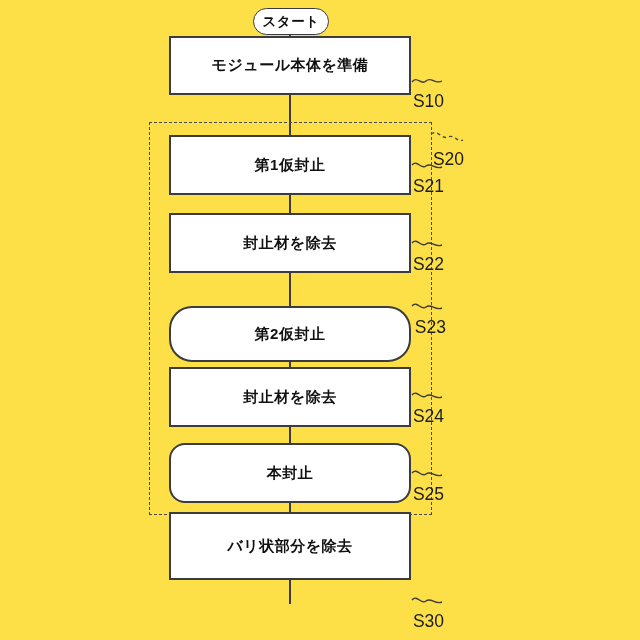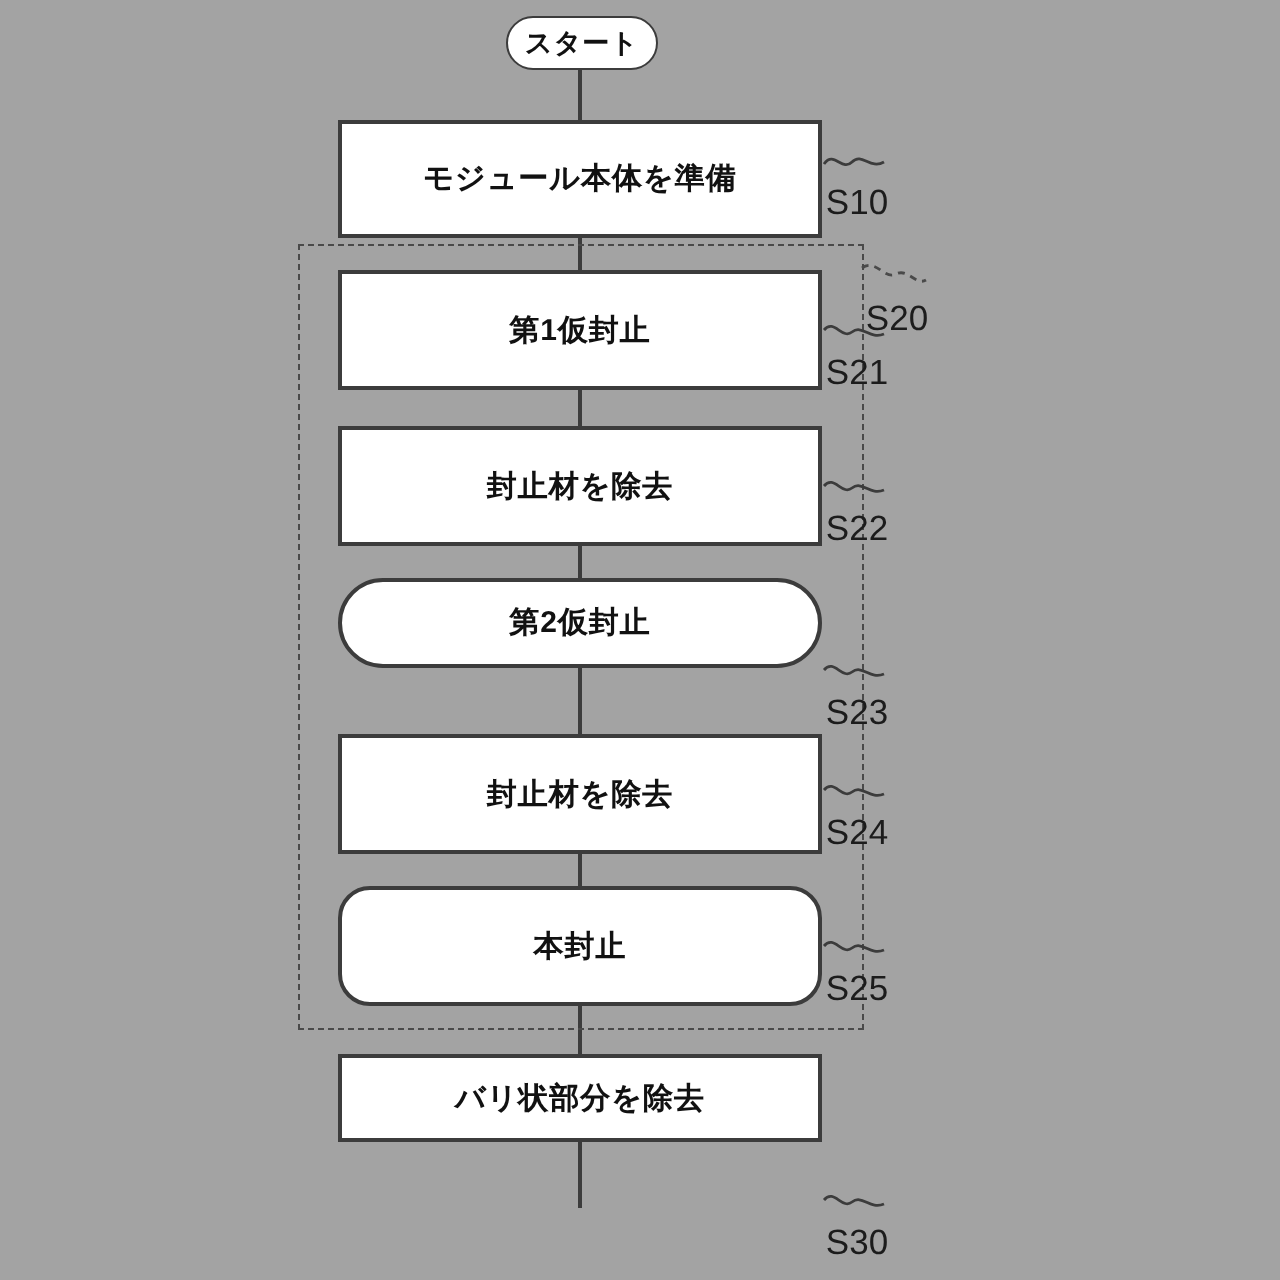--- a/index.html
+++ b/index.html
@@ -1,19 +1,19 @@
 <!DOCTYPE html>
 <html><head>
 <meta charset="utf-8">
 <style>
   html,body{margin:0;padding:0;background:#fff;}
   .canvas{
     position:relative;
     width:640px;height:640px;
-    background:#a3a3a3;
+    background:#fde047;
     font-family:"Liberation Sans","DejaVu Sans",sans-serif;
     overflow:hidden;
   }
   .vline{
     position:absolute;
     left:289px;top:33px;
     width:2px;height:571px;
     background:#3c3c3c;
     z-index:0;
   }
@@ -70,39 +70,39 @@
 <div class="canvas">
 
   <div class="vline"></div>
 
   <div class="group-outline"></div>
 
   <div class="terminal" style="left:253px;top:8px;">
     <span>スタート</span>
   </div>
 
-  <div class="box" style="top:60px;">
+  <div class="box" style="top:36px;">
     <span>モジュール本体を準備</span>
   </div>
   <div class="box" style="top:135px;height:60px;">
     <span>第1仮封止</span>
   </div>
   <div class="box" style="top:213px;height:60px;">
     <span>封止材を除去</span>
   </div>
-  <div class="box" style="top:289px;height:45px;border-radius:23px;">
+  <div class="box" style="top:306px;height:56px;border-radius:23px;">
     <span>第2仮封止</span>
   </div>
   <div class="box" style="top:367px;height:60px;">
     <span>封止材を除去</span>
   </div>
   <div class="box" style="top:443px;height:60px;border-radius:16px;">
     <span>本封止</span>
   </div>
-  <div class="box" style="top:527px;height:44px;">
+  <div class="box" style="top:512px;height:68px;">
     <span>バリ状部分を除去</span>
   </div>
 
 
   <div class="ref" style="left:411px;top:71px;">
     <svg width="32" height="20" viewBox="0 0 32 20">
       <path d="M1,11 C6,4 10,15 15,10 C20,5 24,14 31,10" stroke="#3c3c3c" stroke-width="1.4" fill="none"></path>
     </svg>
     <span>S10</span>
   </div>
@@ -121,21 +121,21 @@
     <span>S21</span>
   </div>
 
   <div class="ref" style="left:411px;top:234px;justify-content:center;">
     <svg width="32" height="20" viewBox="0 0 32 20">
       <path d="M1,9 C6,3 10,14 15,10 C20,6 24,14 31,11" stroke="#3c3c3c" stroke-width="1.4" fill="none"></path>
     </svg>
     <span>S22</span>
   </div>
 
-  <div class="ref" style="left:411px;top:326px;">
+  <div class="ref" style="left:411px;top:297px;align-items:flex-end;">
     <svg width="32" height="20" viewBox="0 0 32 20">
       <path d="M1,9 C6,3 10,14 15,10 C20,6 24,14 31,11" stroke="#3c3c3c" stroke-width="1.4" fill="none"></path>
     </svg>
     <span>S23</span>
   </div>
 
   <div class="ref" style="left:411px;top:386px;">
     <svg width="32" height="20" viewBox="0 0 32 20">
       <path d="M1,9 C6,3 10,14 15,10 C20,6 24,14 31,11" stroke="#3c3c3c" stroke-width="1.4" fill="none"></path>
     </svg>

